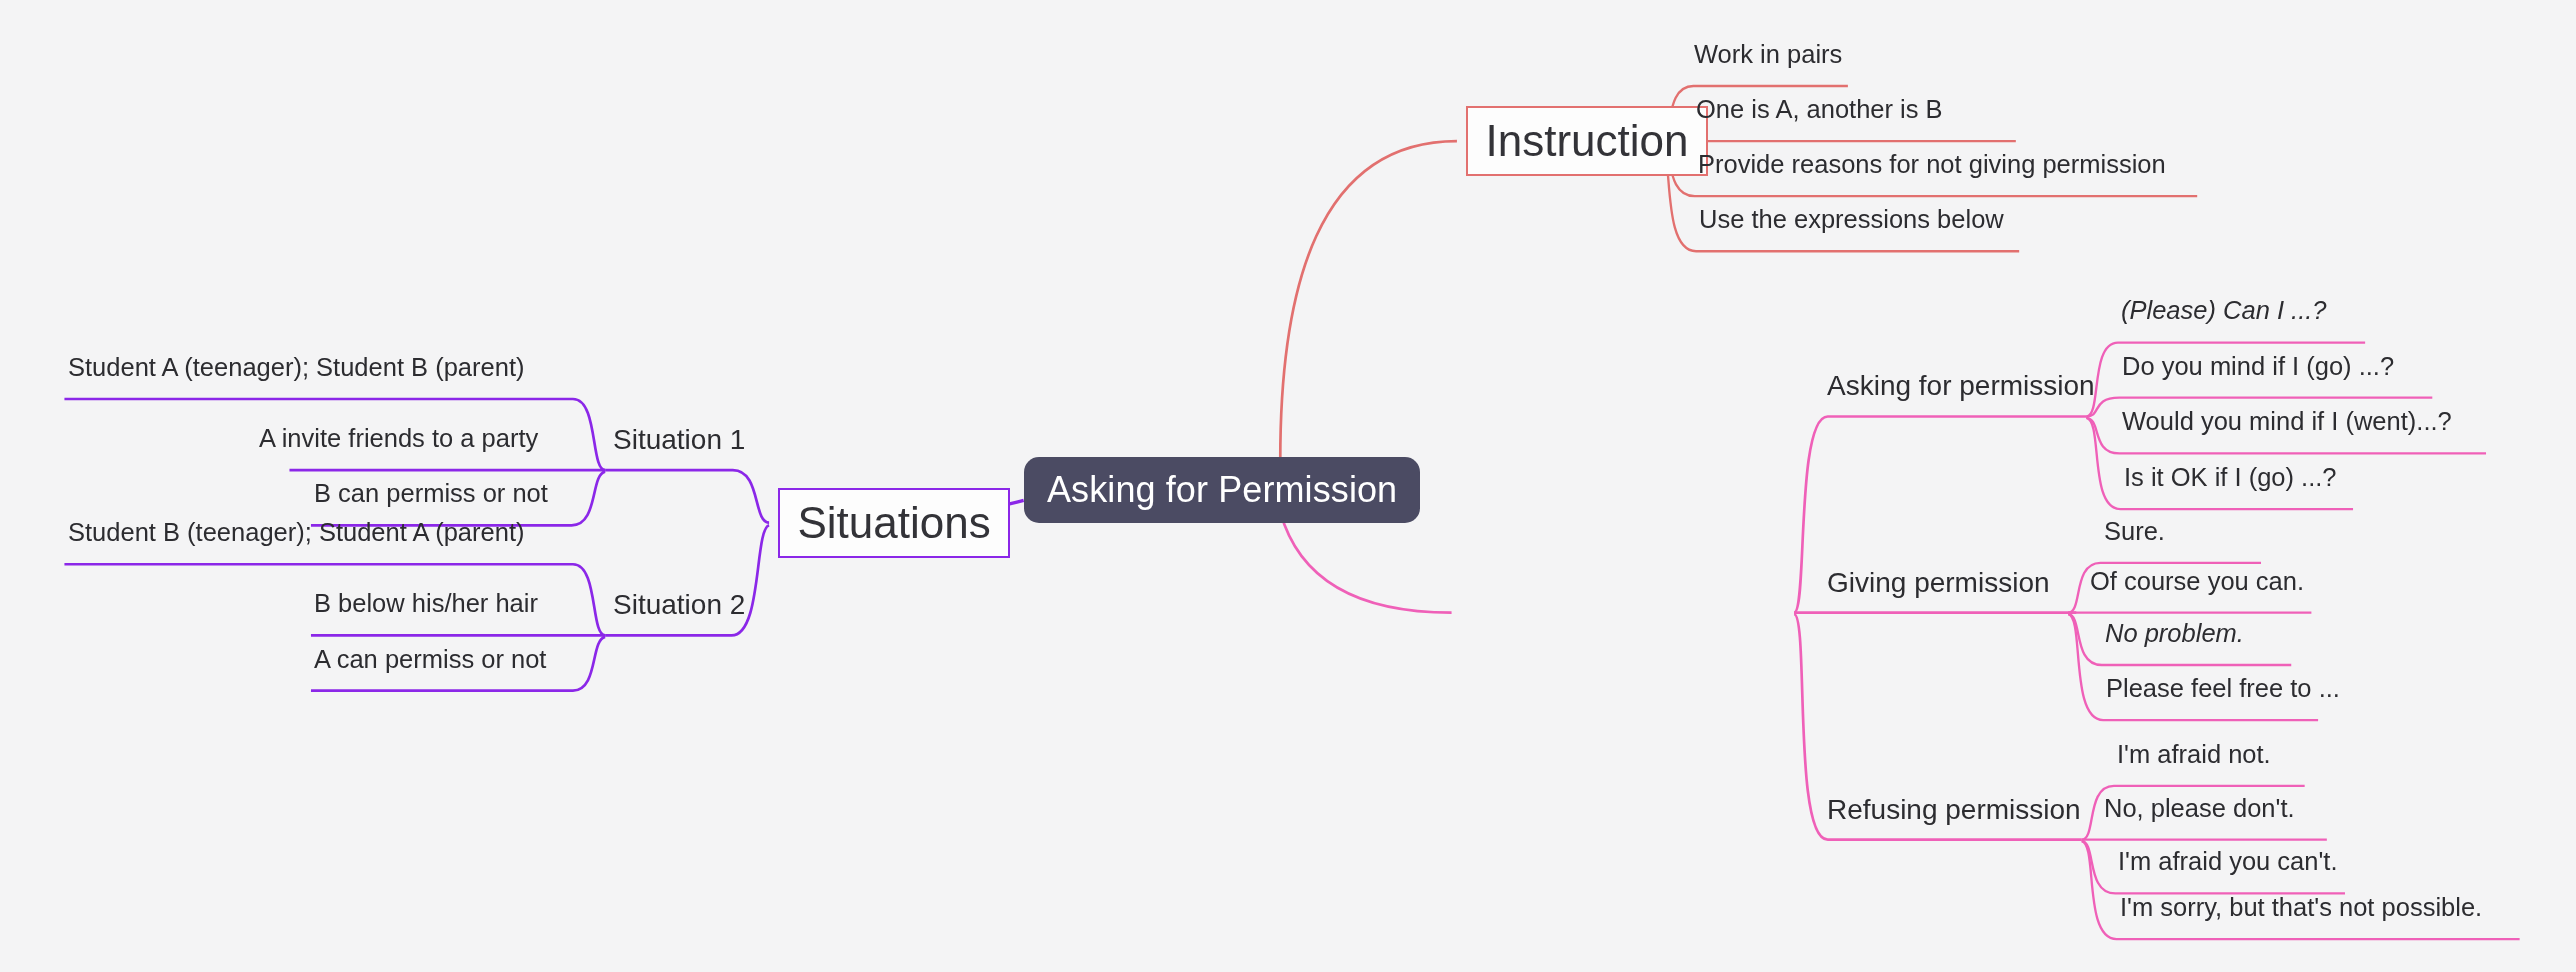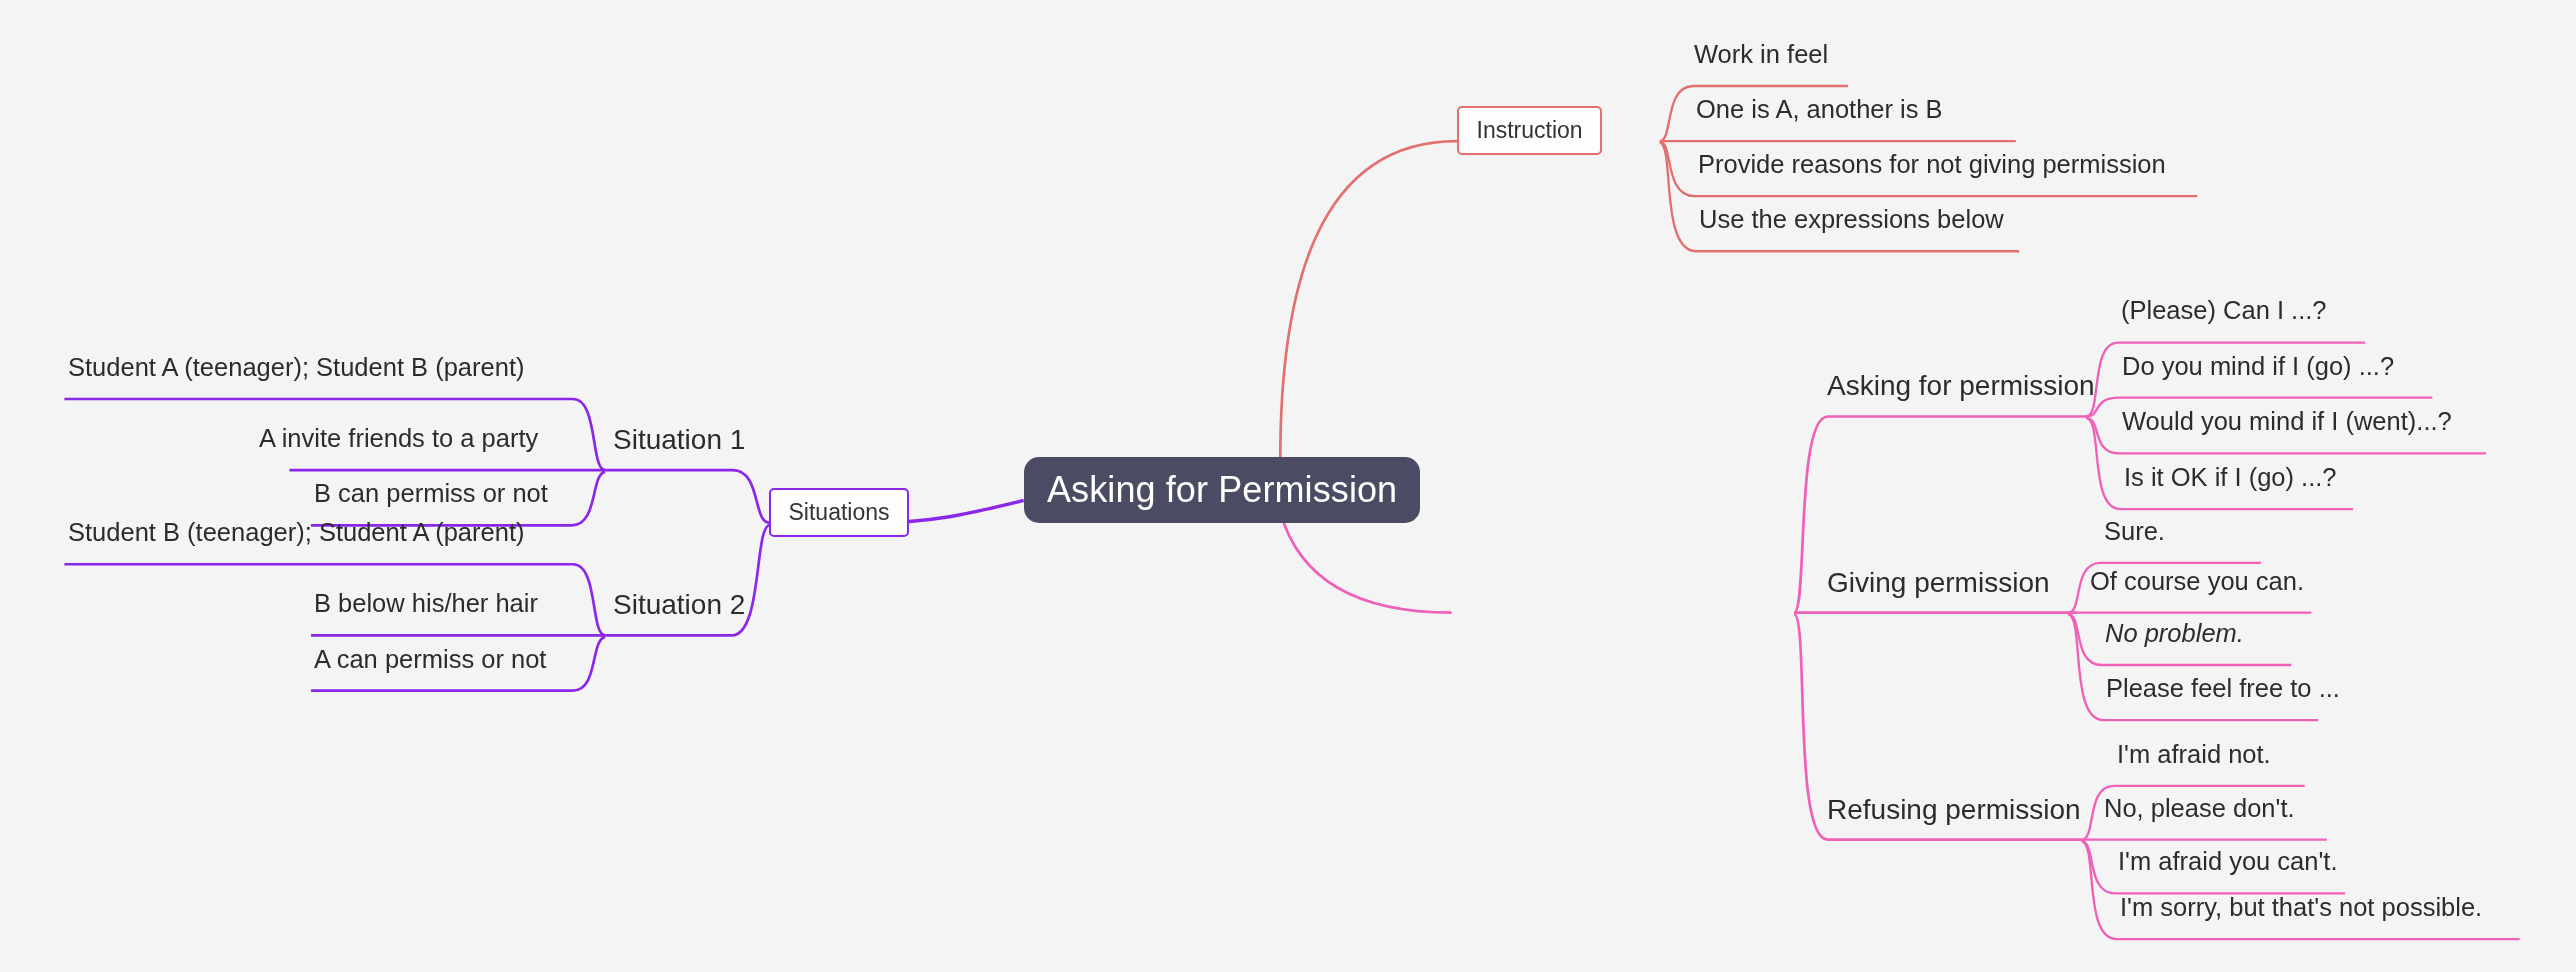--- a/index.html
+++ b/index.html
@@ -41,25 +41,26 @@
     color: #ffffff;
     border-radius: 15px;
     padding: 15px 23px;
     font-size: 36px;
     letter-spacing: 0.1px;
   }
 
   
   .box-node {
     background: #fdfdfd;
-    border-radius: 5px;
+    border-radius: 0;
     padding: 10.8px 17.5px;
-    font-size: 23px;
+    font-size: 44px;
     color: #333338;
     border: 2.7px solid #999;
+    margin-left: 9px;
   }
   .box-node.red    { border-color: #e2706f; }
   .box-node.pink   { border-color: #ef60b8; }
   .box-node.purple { border-color: #8b27e8; }
 
   
   .text-node {
     font-size: 25.5px;
     color: #2c2c30;
     padding: 0 4px 6px 4px;
@@ -116,28 +117,28 @@
 
     <path d="M 900,946 C 878,946 890,840 852,840 L 95,840" fill="none" stroke="#8b27e8" stroke-width="4"></path>
     <path d="M 900,946 L 870,946 L 462,946" fill="none" stroke="#8b27e8" stroke-width="4"></path>
     <path d="M 900,948 C 878,952 890,1028 852,1028 L 462,1028" fill="none" stroke="#8b27e8" stroke-width="4"></path>
   </svg>
 
   <div class="node root-node" style="left: 1024px; top: 457px; background: rgb(75, 75, 99); color: rgb(255, 255, 255);">Asking for Permission</div>
 
   <div class="node box-node red" style="left: 1457px; top: 106px; border-color: rgb(226, 112, 111); background: rgb(253, 253, 253);">Instruction</div>
 
-  <div class="node text-node right" style="left:1690px; top:42px;">Work in feel</div>
+  <div class="node text-node right" style="left:1690px; top:42px;">Work in pairs</div>
   <div class="node text-node right" style="left:1692px; top:97px;">One is A, another is B</div>
   <div class="node text-node right" style="left:1694px; top:152px;">Provide reasons for not giving permission</div>
   <div class="node text-node right" style="left:1695px; top:207px;">Use the expressions below</div>
 
 
   <div class="node text-node mid right" style="left:1823px; top:372px;">Asking for permission</div>
-  <div class="node text-node right" style="left:2117px; top:298px;">(Please) Can I ...?</div>
+  <div class="node text-node right" style="left:2117px; top:298px;font-style:italic;">(Please) Can I ...?</div>
   <div class="node text-node right" style="left:2118px; top:354px;">Do you mind if I (go) ...?</div>
   <div class="node text-node right" style="left:2118px; top:409px;">Would you mind if I (went)...?</div>
   <div class="node text-node right" style="left:2120px; top:465px;">Is it OK if I (go) ...?</div>
 
   <div class="node text-node mid right" style="left:1823px; top:569px;">Giving permission</div>
   <div class="node text-node right" style="left:2100px; top:519px;">Sure.</div>
   <div class="node text-node right" style="left:2086px; top:569px;">Of course you can.</div>
   <div class="node text-node right" style="left:2101px; top:621px;font-style:italic;">No problem.</div>
   <div class="node text-node right" style="left:2102px; top:676px;">Please feel free to ...</div>
 

